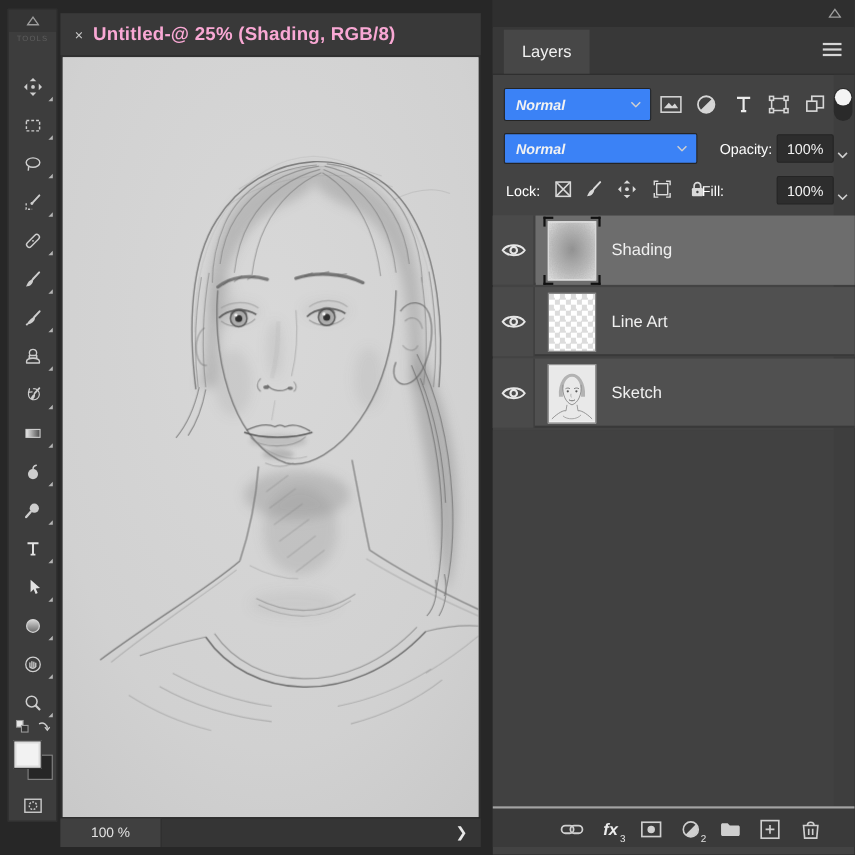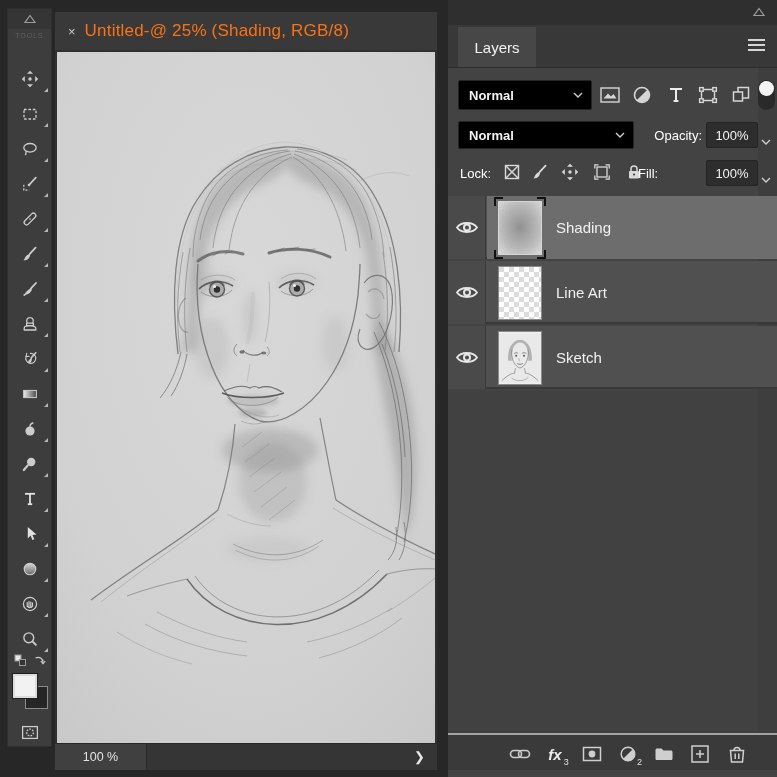--- a/index.html
+++ b/index.html
@@ -18,38 +18,38 @@
   .mini-row { display:flex; justify-content:center; gap:6px; margin-bottom:6px; }
   .swatches { position:relative; width:40px; height:42px; margin:0 auto 8px; }
   .sw-fg { position:absolute; left:2px; top:0; width:26px; height:26px; background:#f2f2f2; border:1px solid #1f1f1f; box-shadow:inset 0 0 0 2px #dcdcdc; }
   .sw-bg { position:absolute; left:15px; top:13px; width:23px; height:23px; background:#262626; border:1px solid #8a8a8a; }
   .qmask { display:flex; justify-content:center; }
 
   
   .doc-bg { left:55px; top:12px; width:382px; height:758px; background:#303030; }
   .tabbar { left:55px; top:12px; width:382px; height:38px; background:#393939; display:flex; align-items:center; }
   .tab-close { color:#c9c9c9; font-size:13px; padding:0 9px 0 13px; cursor:pointer; }
-  .tab-title { color:#f97316; font-size:17px; font-weight:400; letter-spacing:.2px; white-space:nowrap; }
+  .tab-title { color:#f9a8d4; font-size:17px; font-weight:700; letter-spacing:.2px; white-space:nowrap; }
   .canvas { left:57px; top:52px; width:378px; height:691px; background:#d2d2d2; cursor:crosshair; }
   .statusbar { left:55px; top:743px; width:382px; height:27px; background:#353535; border-top:1px solid #282828; display:flex; align-items:center; }
   .zoom-cell { width:92px; height:100%; background:#404040; border-right:1px solid #2b2b2b; display:flex; align-items:center; justify-content:center; color:#e2e2e2; font-size:12.5px; }
   .doc-info { position:absolute; left:92px; right:40px; top:0; height:100%; display:flex; gap:10px; align-items:center; justify-content:center; color:#d6d6d6; font-size:12.5px; }
   .sb-chev { position:absolute; right:12px; top:5px; color:#e8e8e8; font-size:13px; }
 
   
   .panel { left:448px; top:0; width:329px; height:777px; background:#434343; }
   .p-top { position:absolute; left:0; top:0; width:329px; height:25px; background:#2f2f2f; }
   .p-top svg { position:absolute; right:12px; top:7px; }
   .p-tabs { position:absolute; left:0; top:25px; width:329px; height:43px; background:#383838; border-bottom:1px solid #2d2d2d; }
   .p-tab { position:absolute; left:10px; bottom:0; width:78px; height:40px; background:#474747; color:#f2f2f2; font-size:15px; display:flex; align-items:center; justify-content:center; cursor:pointer; }
   .burger { position:absolute; right:12px; top:14px; width:17px; cursor:pointer; }
   .burger div { height:2px; background:#d6d6d6; margin-bottom:3px; }
   .right-gutter { position:absolute; right:0; top:68px; width:19px; height:665px; background:#3e3e3e; }
 
-  .dropdown { position:absolute; background:#000000; border:1px solid #242424; border-radius:2px; display:flex; align-items:center; cursor:pointer; }
+  .dropdown { position:absolute; background:#3b82f6; border:1px solid #242424; border-radius:2px; display:flex; align-items:center; cursor:pointer;font-style:italic; }
   .dd-label { color:#f2f2f2; font-size:13px; font-weight:700; padding-left:10px; flex:1; }
   .dd-chev { padding-right:8px; display:flex; }
 
   .f-icon { position:absolute; top:82px; width:26px; height:26px; display:flex; align-items:center; justify-content:center; cursor:pointer; }
   .toggle { position:absolute; left:310px; top:80px; width:17px; height:30px; border-radius:9px; background:#2a2a2a; cursor:pointer; }
   .toggle .knob { position:absolute; left:1px; top:1px; width:15px; height:15px; border-radius:50%; background:#f4f4f4; }
 
   .lbl { position:absolute; color:#ffffff; font-size:13px; }
   .valbox { position:absolute; width:52px; height:26px; background:#2d2d2d; border:1px solid #242424; border-radius:2px; color:#f2f2f2; font-size:13px; display:flex; align-items:center; justify-content:center; cursor:pointer; }
   .mini-chev { position:absolute; cursor:pointer; }

